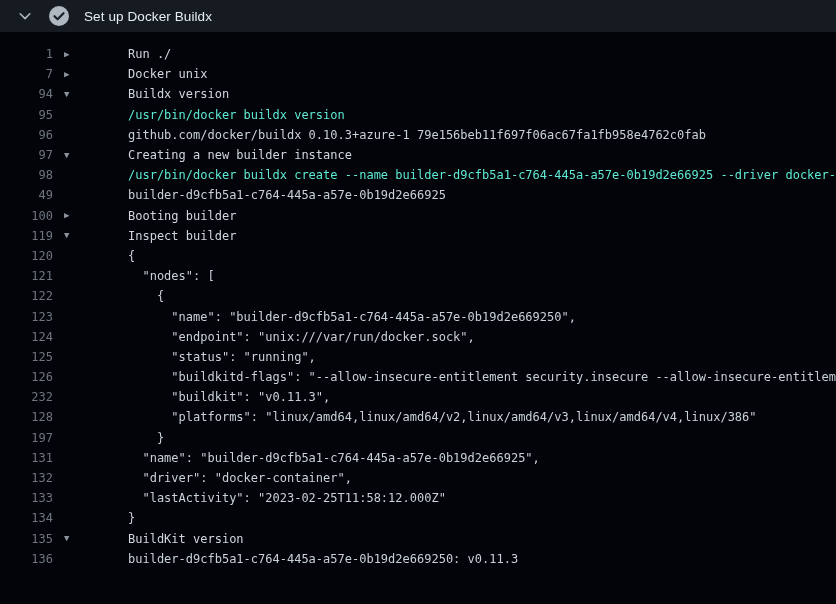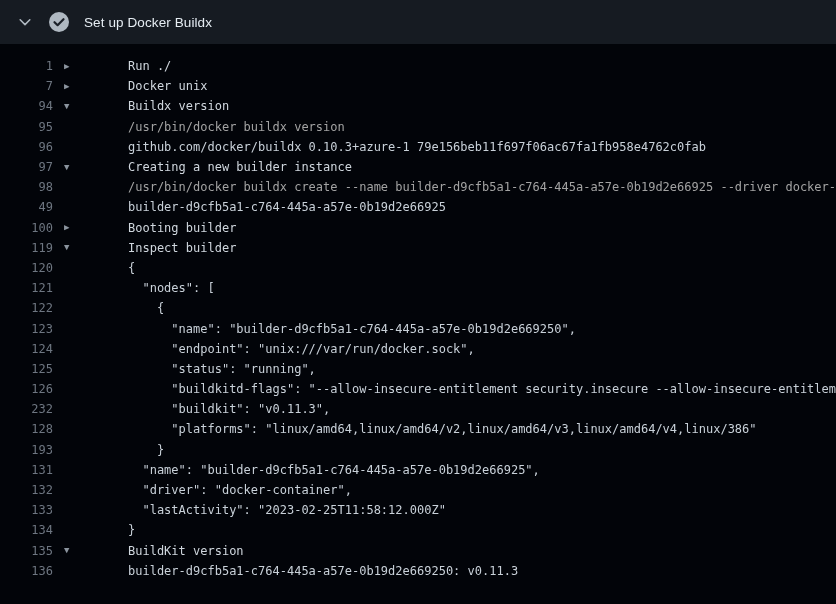--- a/index.html
+++ b/index.html
@@ -4,21 +4,21 @@
 <style>
   * { box-sizing: border-box; }
   html, body {
     margin: 0; padding: 0;
     width: 836px; height: 604px;
     background: #020409;
     overflow: hidden;
     font-family: "Liberation Sans", sans-serif;
   }
   .step-header {
-    height: 44px;
+    height: 32px;
     background: #161b22;
     display: flex;
     align-items: center;
     padding: 0 16px;
   }
   .chev {
     width: 18px; height: 18px;
     display: inline-flex; align-items: center; justify-content: center;
     color: #afb8c1;
     cursor: pointer;
@@ -56,21 +56,21 @@
   .marker-slot {
     flex: none;
     width: 27px;
     padding-left: 11px;
     color: #8b949e;
     font-size: 9px;
     line-height: 1;
   }
   .content { color: #c9d1d9; padding-left: 48px; }
   .line.group .content { color: #d0d7de; cursor: pointer; }
-  .line.command .content { color: #a3a3a3; }
+  .line.command .content { color: #5eead4; }
 </style>
 </head>
 <body>
 
 <div class="step-header">
   <span class="chev">
     <svg width="14" height="14" viewBox="0 0 16 16" aria-hidden="true">
       <path d="M2.5 5.5 L8 11 L13.5 5.5" fill="none" stroke="currentColor" stroke-width="1.8" stroke-linecap="round" stroke-linejoin="round"></path>
     </svg>
   </span>
@@ -96,20 +96,20 @@
     <div class="line group"><span class="num">119</span><span class="marker-slot">▼</span><span class="content">Inspect builder</span></div>
     <div class="line output"><span class="num">120</span><span class="marker-slot"></span><span class="content">{</span></div>
     <div class="line output"><span class="num">121</span><span class="marker-slot"></span><span class="content">  "nodes": [</span></div>
     <div class="line output"><span class="num">122</span><span class="marker-slot"></span><span class="content">    {</span></div>
     <div class="line output"><span class="num">123</span><span class="marker-slot"></span><span class="content">      "name": "builder-d9cfb5a1-c764-445a-a57e-0b19d2e669250",</span></div>
     <div class="line output"><span class="num">124</span><span class="marker-slot"></span><span class="content">      "endpoint": "unix:///var/run/docker.sock",</span></div>
     <div class="line output"><span class="num">125</span><span class="marker-slot"></span><span class="content">      "status": "running",</span></div>
     <div class="line output"><span class="num">126</span><span class="marker-slot"></span><span class="content">      "buildkitd-flags": "--allow-insecure-entitlement security.insecure --allow-insecure-entitlement network.host",</span></div>
     <div class="line output"><span class="num">232</span><span class="marker-slot"></span><span class="content">      "buildkit": "v0.11.3",</span></div>
     <div class="line output"><span class="num">128</span><span class="marker-slot"></span><span class="content">      "platforms": "linux/amd64,linux/amd64/v2,linux/amd64/v3,linux/amd64/v4,linux/386"</span></div>
-    <div class="line output"><span class="num">193</span><span class="marker-slot"></span><span class="content">    }</span></div>
+    <div class="line output"><span class="num">197</span><span class="marker-slot"></span><span class="content">    }</span></div>
     <div class="line output"><span class="num">131</span><span class="marker-slot"></span><span class="content">  "name": "builder-d9cfb5a1-c764-445a-a57e-0b19d2e66925",</span></div>
     <div class="line output"><span class="num">132</span><span class="marker-slot"></span><span class="content">  "driver": "docker-container",</span></div>
     <div class="line output"><span class="num">133</span><span class="marker-slot"></span><span class="content">  "lastActivity": "2023-02-25T11:58:12.000Z"</span></div>
     <div class="line output"><span class="num">134</span><span class="marker-slot"></span><span class="content">}</span></div>
     <div class="line group"><span class="num">135</span><span class="marker-slot">▼</span><span class="content">BuildKit version</span></div>
     <div class="line output"><span class="num">136</span><span class="marker-slot"></span><span class="content">builder-d9cfb5a1-c764-445a-a57e-0b19d2e669250: v0.11.3</span></div>
   </div>
 
 </body></html>

